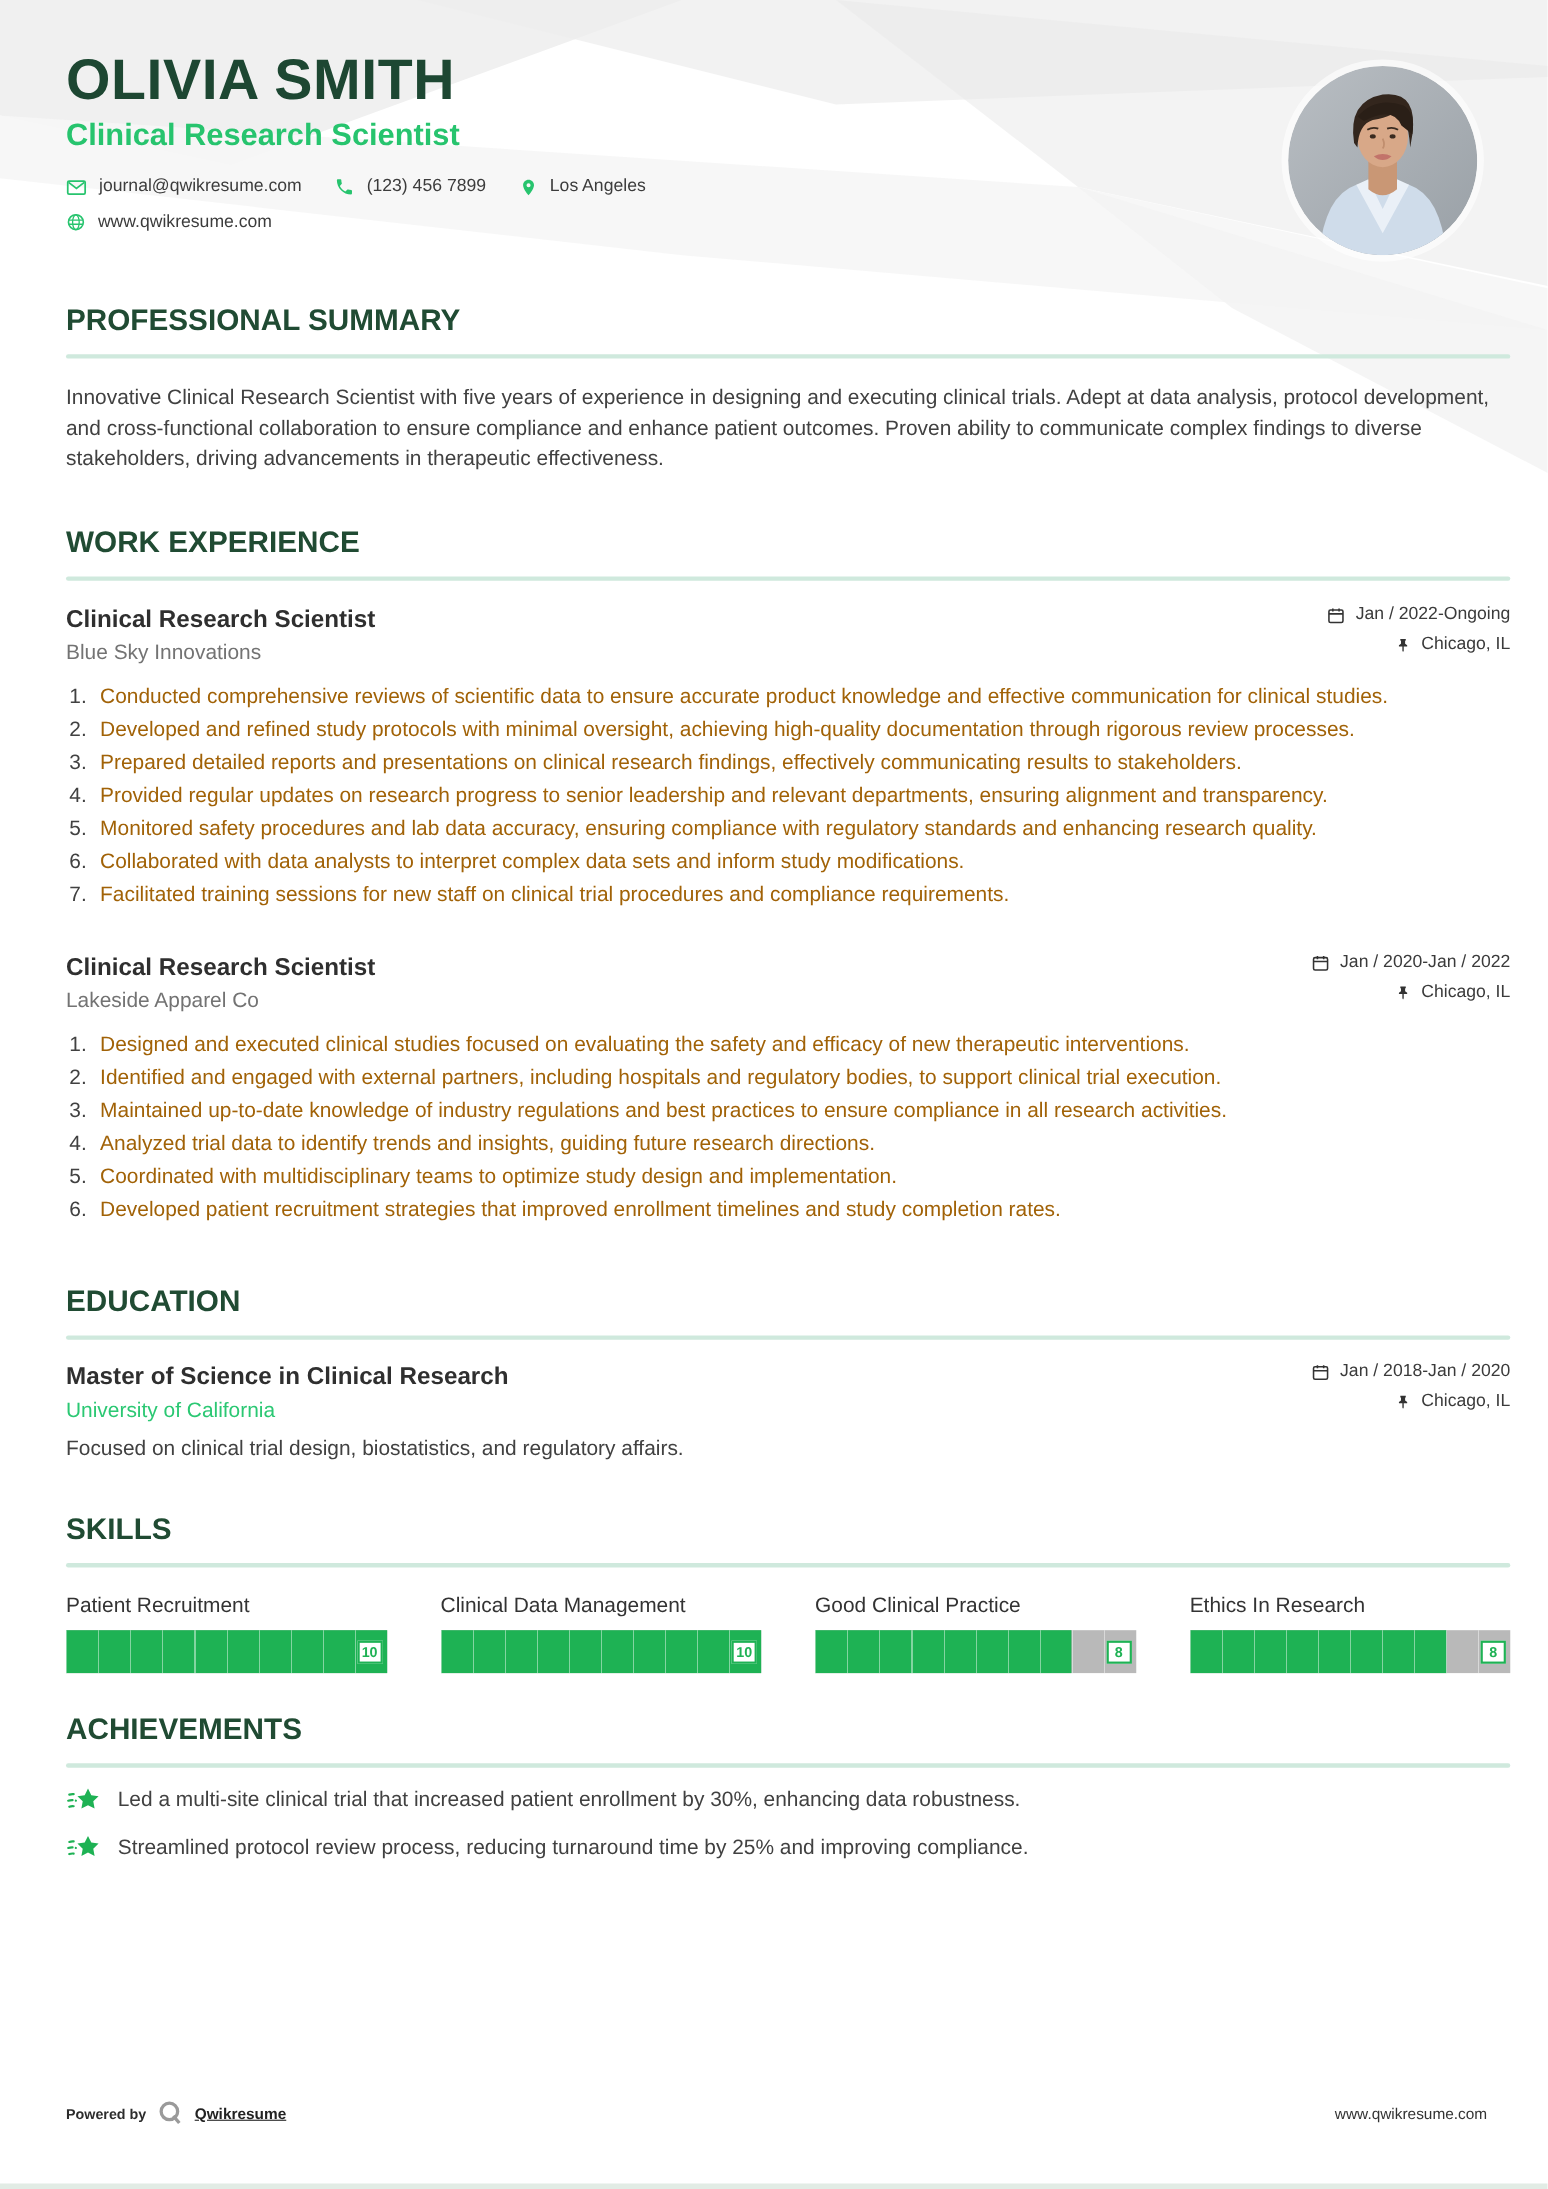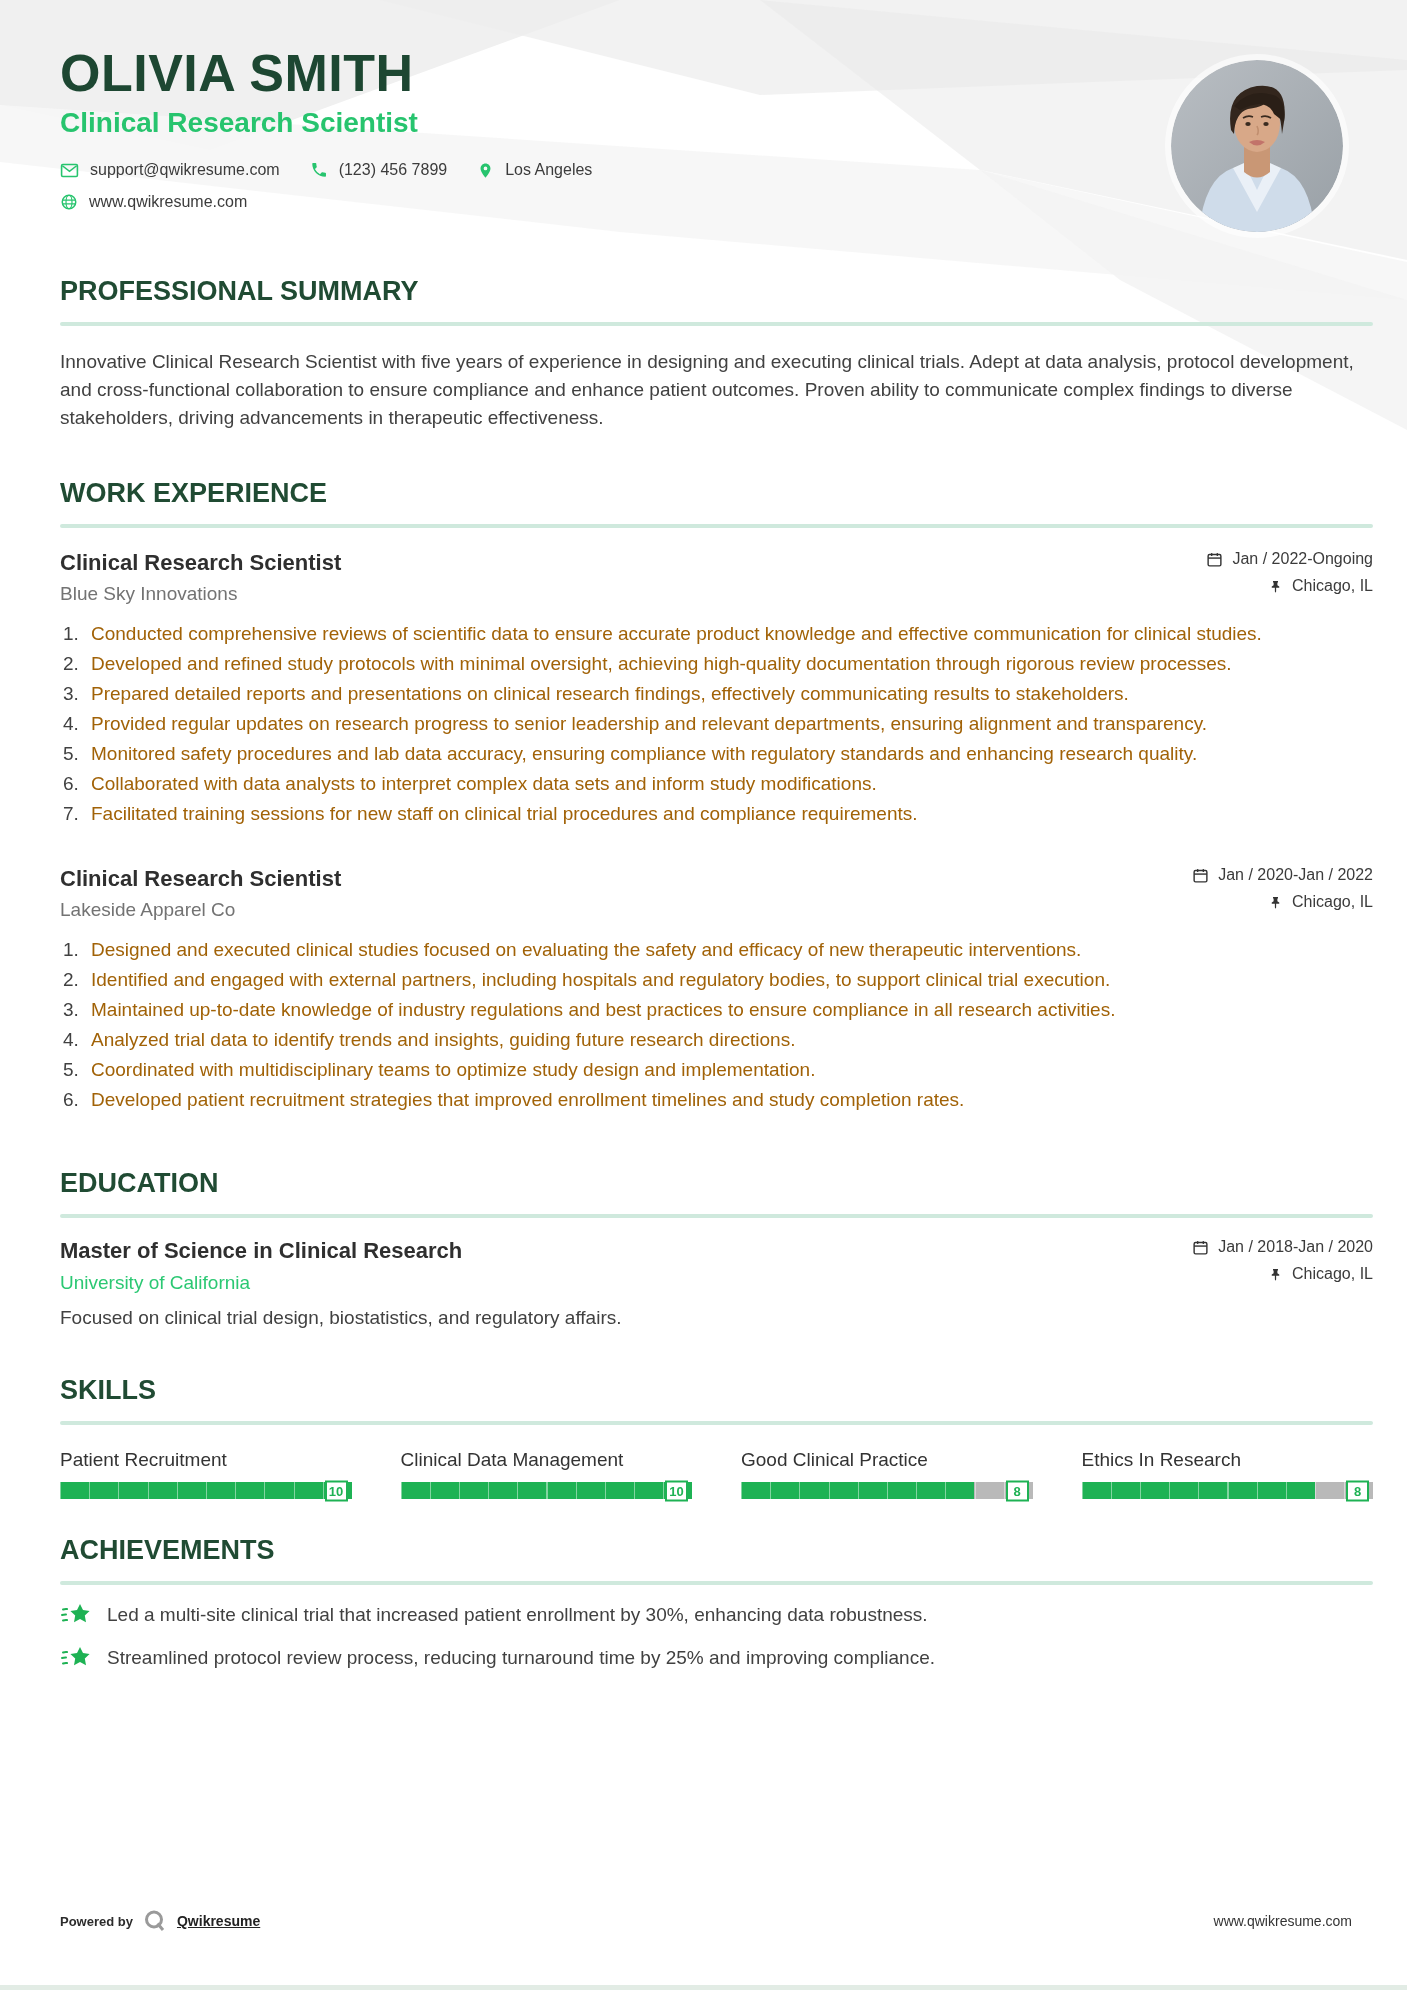--- a/index.html
+++ b/index.html
@@ -46,21 +46,21 @@
                   font-size:19px; line-height:1.42; color:#a16207; margin-bottom:3px; }
   ol.bullets li::before { content:counter(item) "."; position:absolute; left:3px; color:#414141; }
   
   .edu-head { display:flex; justify-content:space-between; align-items:flex-start; margin-top:20px; }
   .edu-degree { font-size:22px; font-weight:700; color:#2f2f2f; }
   .edu-school { margin-top:8px; font-size:19px; color:#2bc873; }
   .edu-desc { margin-top:13px; font-size:19px; color:#414141; }
   
   .skills-grid { display:grid; grid-template-columns:repeat(4,1fr); column-gap:49px; margin-top:24px; }
   .skill-name { font-size:19px; color:#333; margin-bottom:11px; }
-  .skill-bar { position:relative; height:17px; background:#b9b9b9; }
+  .skill-bar { position:relative; height:39px; background:#b9b9b9; }
   .skill-fill { position:absolute; left:0; top:0; bottom:0; background:#1eb254; }
   .skill-ticks { position:absolute; inset:0;
       background-image:repeating-linear-gradient(90deg, rgba(255,255,255,.45) 0, rgba(255,255,255,.45) 1px, transparent 1px, transparent 10%); }
   .skill-badge { position:absolute; right:4px; top:50%; transform:translateY(-50%);
       width:23px; height:21px; background:#ffffff; border:2px solid #1eb254;
       display:flex; align-items:center; justify-content:center;
       font-size:13px; font-weight:700; color:#1eb254; }
   
   .ach-list { margin-top:12px; }
   .ach-item { display:flex; align-items:center; gap:15px; margin-top:17px;
@@ -88,21 +88,21 @@
   </svg>
   <div class="header-inner">
     <div class="name">OLIVIA SMITH</div>
     <div class="job-subtitle">Clinical Research Scientist</div>
     <div class="contact-row">
       <div class="contact-item">
         <svg width="19" height="19" viewBox="0 0 24 24">
             <rect x="2" y="4.5" width="20" height="15" rx="1.5" fill="none" stroke="#27c46e" stroke-width="2"></rect>
             <path d="M3 6l9 7 9-7" fill="none" stroke="#27c46e" stroke-width="2"></path>
           </svg>
-        <span>support@qwikresume.com</span>
+        <span>journal@qwikresume.com</span>
       </div>
       <div class="contact-item">
         <svg width="18" height="18" viewBox="0 0 24 24">
             <path d="M6.6 10.8c1.5 2.9 3.8 5.2 6.7 6.7l2.2-2.2c.3-.3.7-.4 1.1-.3 1.2.4 2.4.6 3.7.6.6 0 1 .4 1 1V20c0 .6-.4 1-1 1C10.8 21 3 13.2 3 3.7c0-.6.4-1 1-1h3.4c.6 0 1 .4 1 1 0 1.3.2 2.5.6 3.7.1.4 0 .8-.3 1.1l-2.1 2.3z" fill="#27c46e"></path>
           </svg>
         <span>(123) 456 7899</span>
       </div>
       <div class="contact-item">
         <svg width="17" height="19" viewBox="0 0 24 24">
             <path d="M12 2C8.1 2 5 5.1 5 9c0 5.2 7 13 7 13s7-7.8 7-13c0-3.9-3.1-7-7-7zm0 9.6A2.6 2.6 0 1 1 12 6.4a2.6 2.6 0 0 1 0 5.2z" fill="#27c46e"></path>

